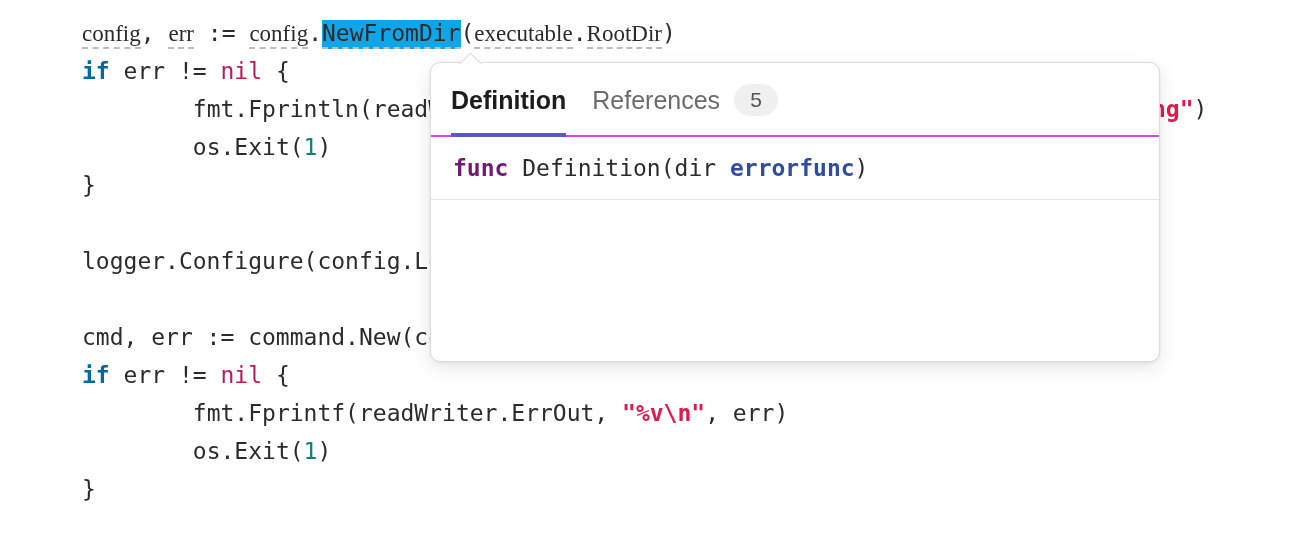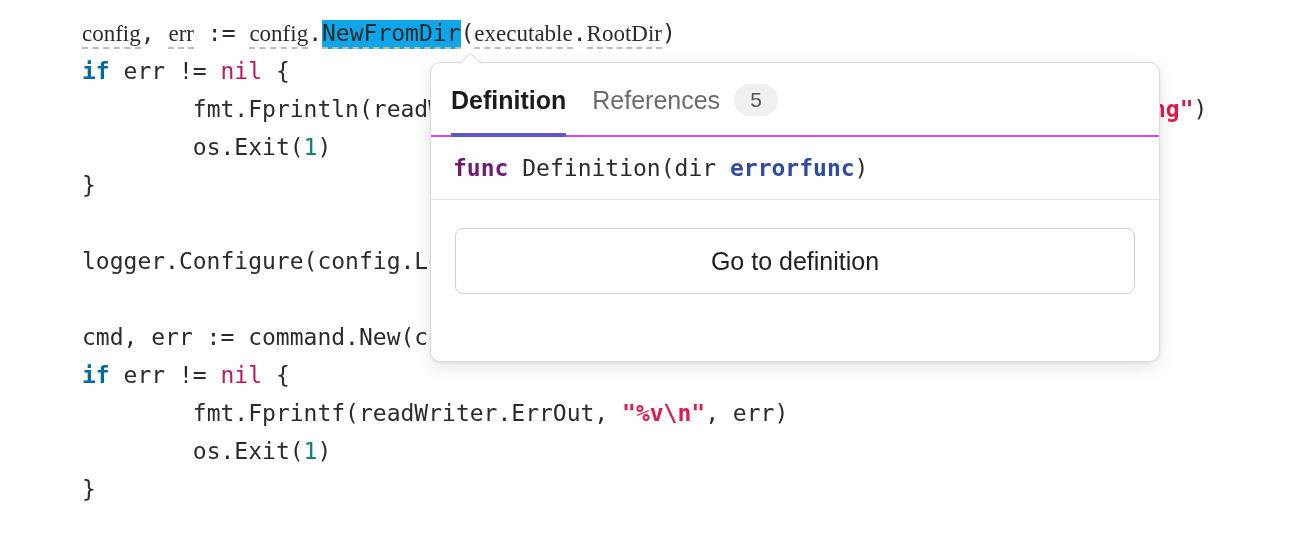--- a/index.html
+++ b/index.html
@@ -190,19 +190,14 @@
   </div>
 
   <div id="signature-row">
     <span class="sig-kw">func</span>
     <span class="sig-plain"> Definition(dir </span>
     <span class="sig-type">error</span>
     <span class="sig-type">func</span>
     <span class="sig-plain">)</span>
   </div>
 
-  <div id="popup-actions">
-    <div id="goto-definition-button">
-      <span>Go to definition</span>
-    </div>
-  </div>
 
 </div>
 
 </body></html>

